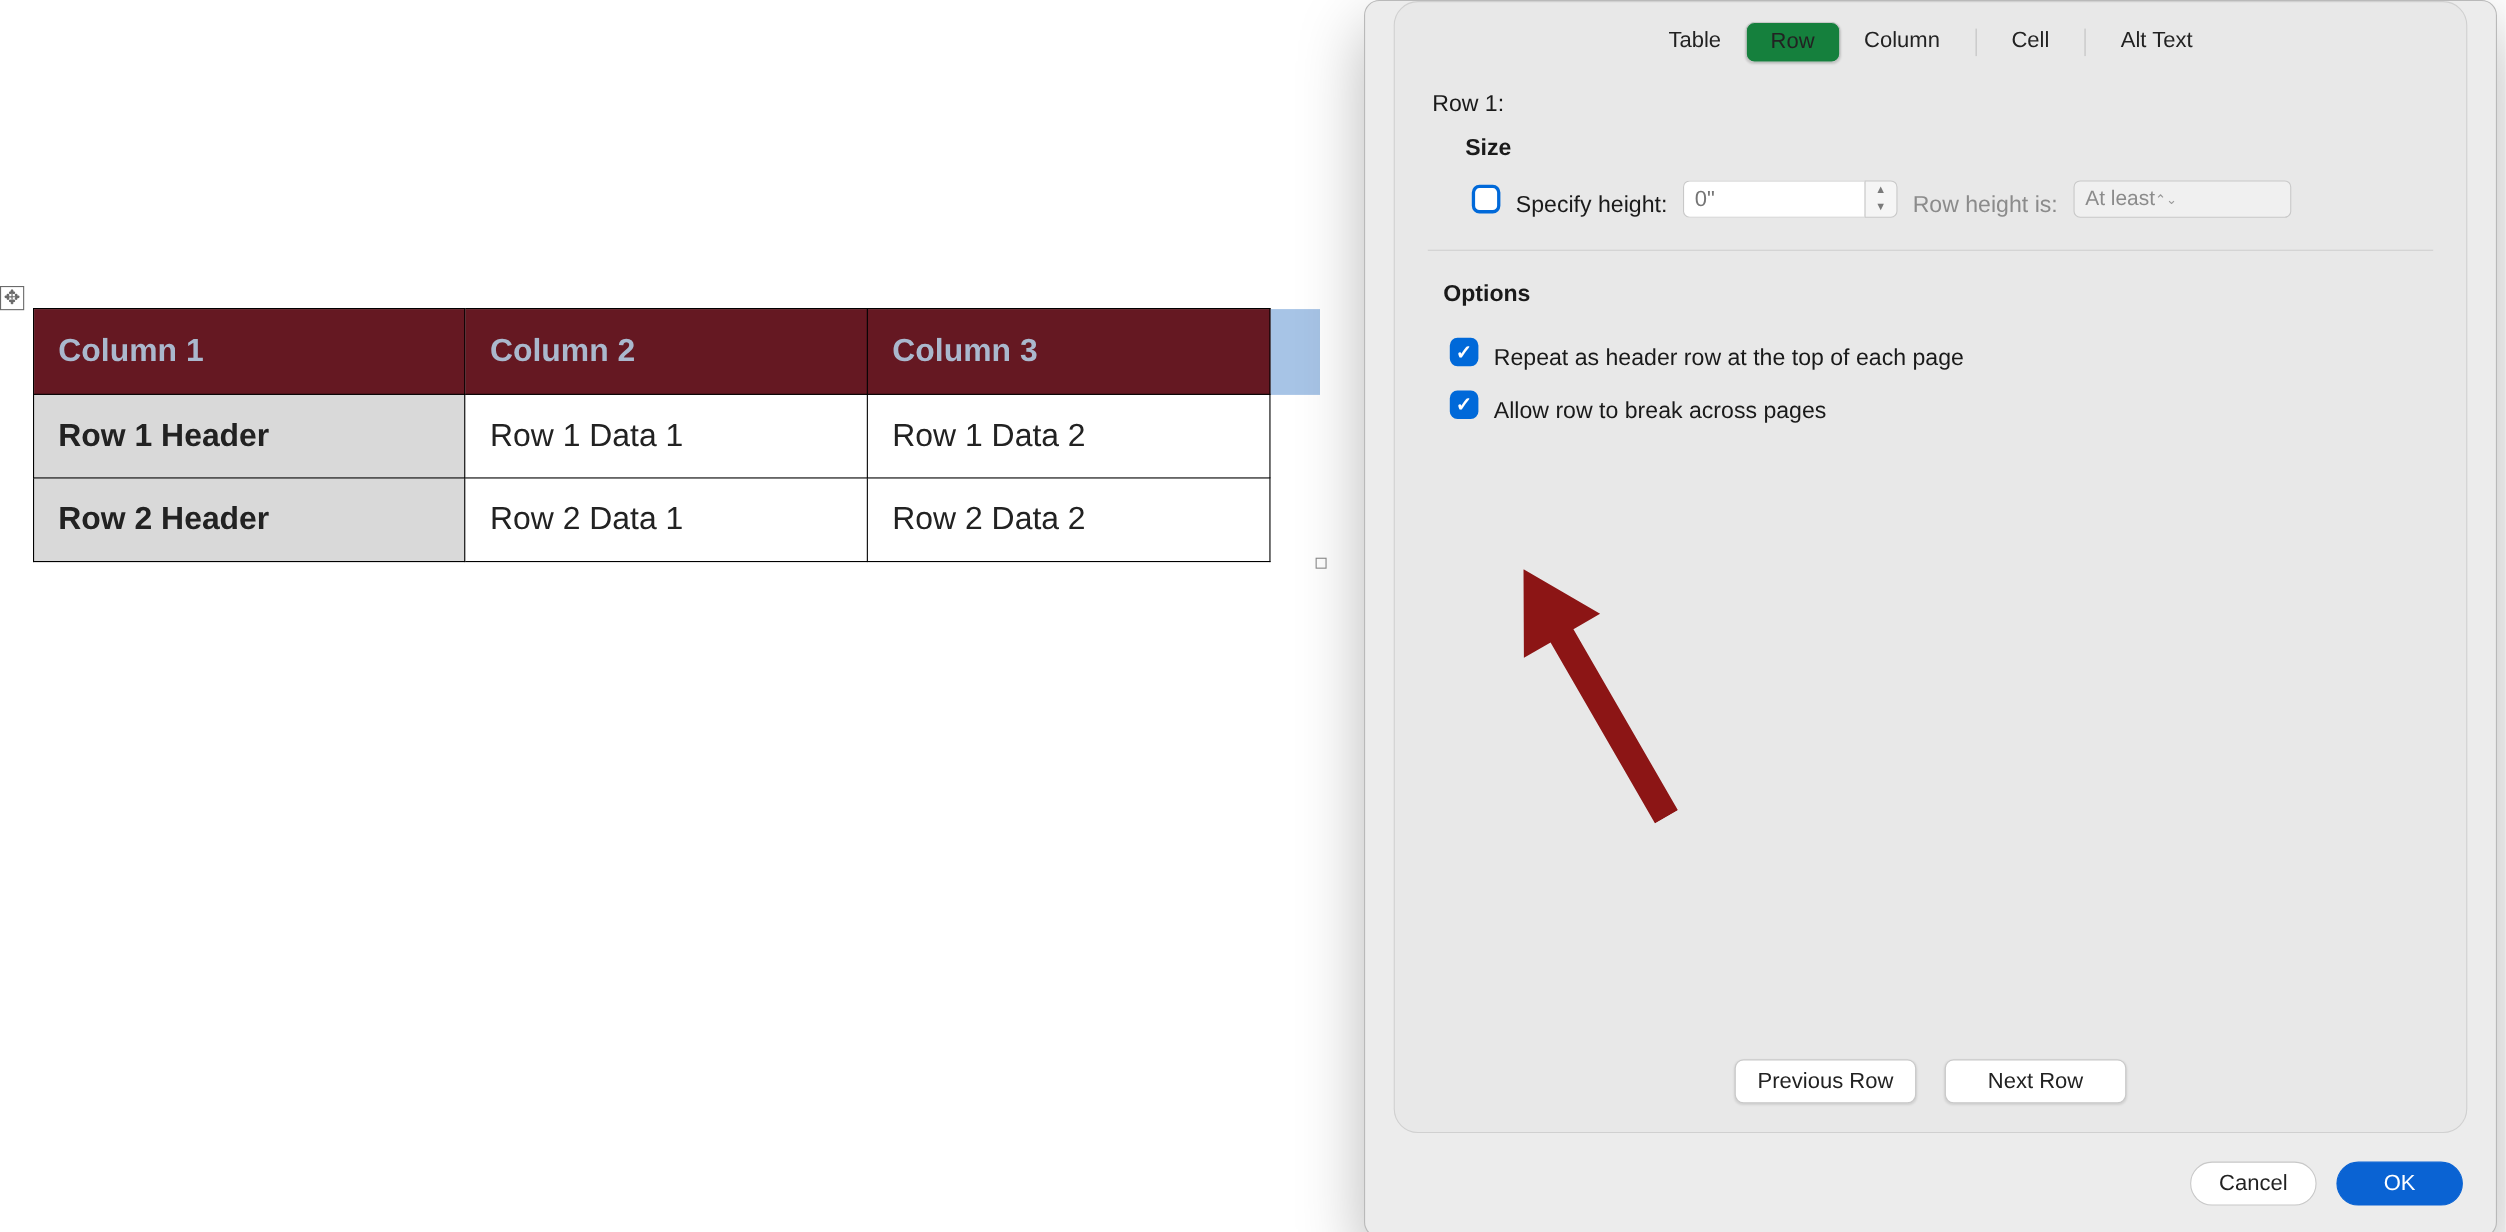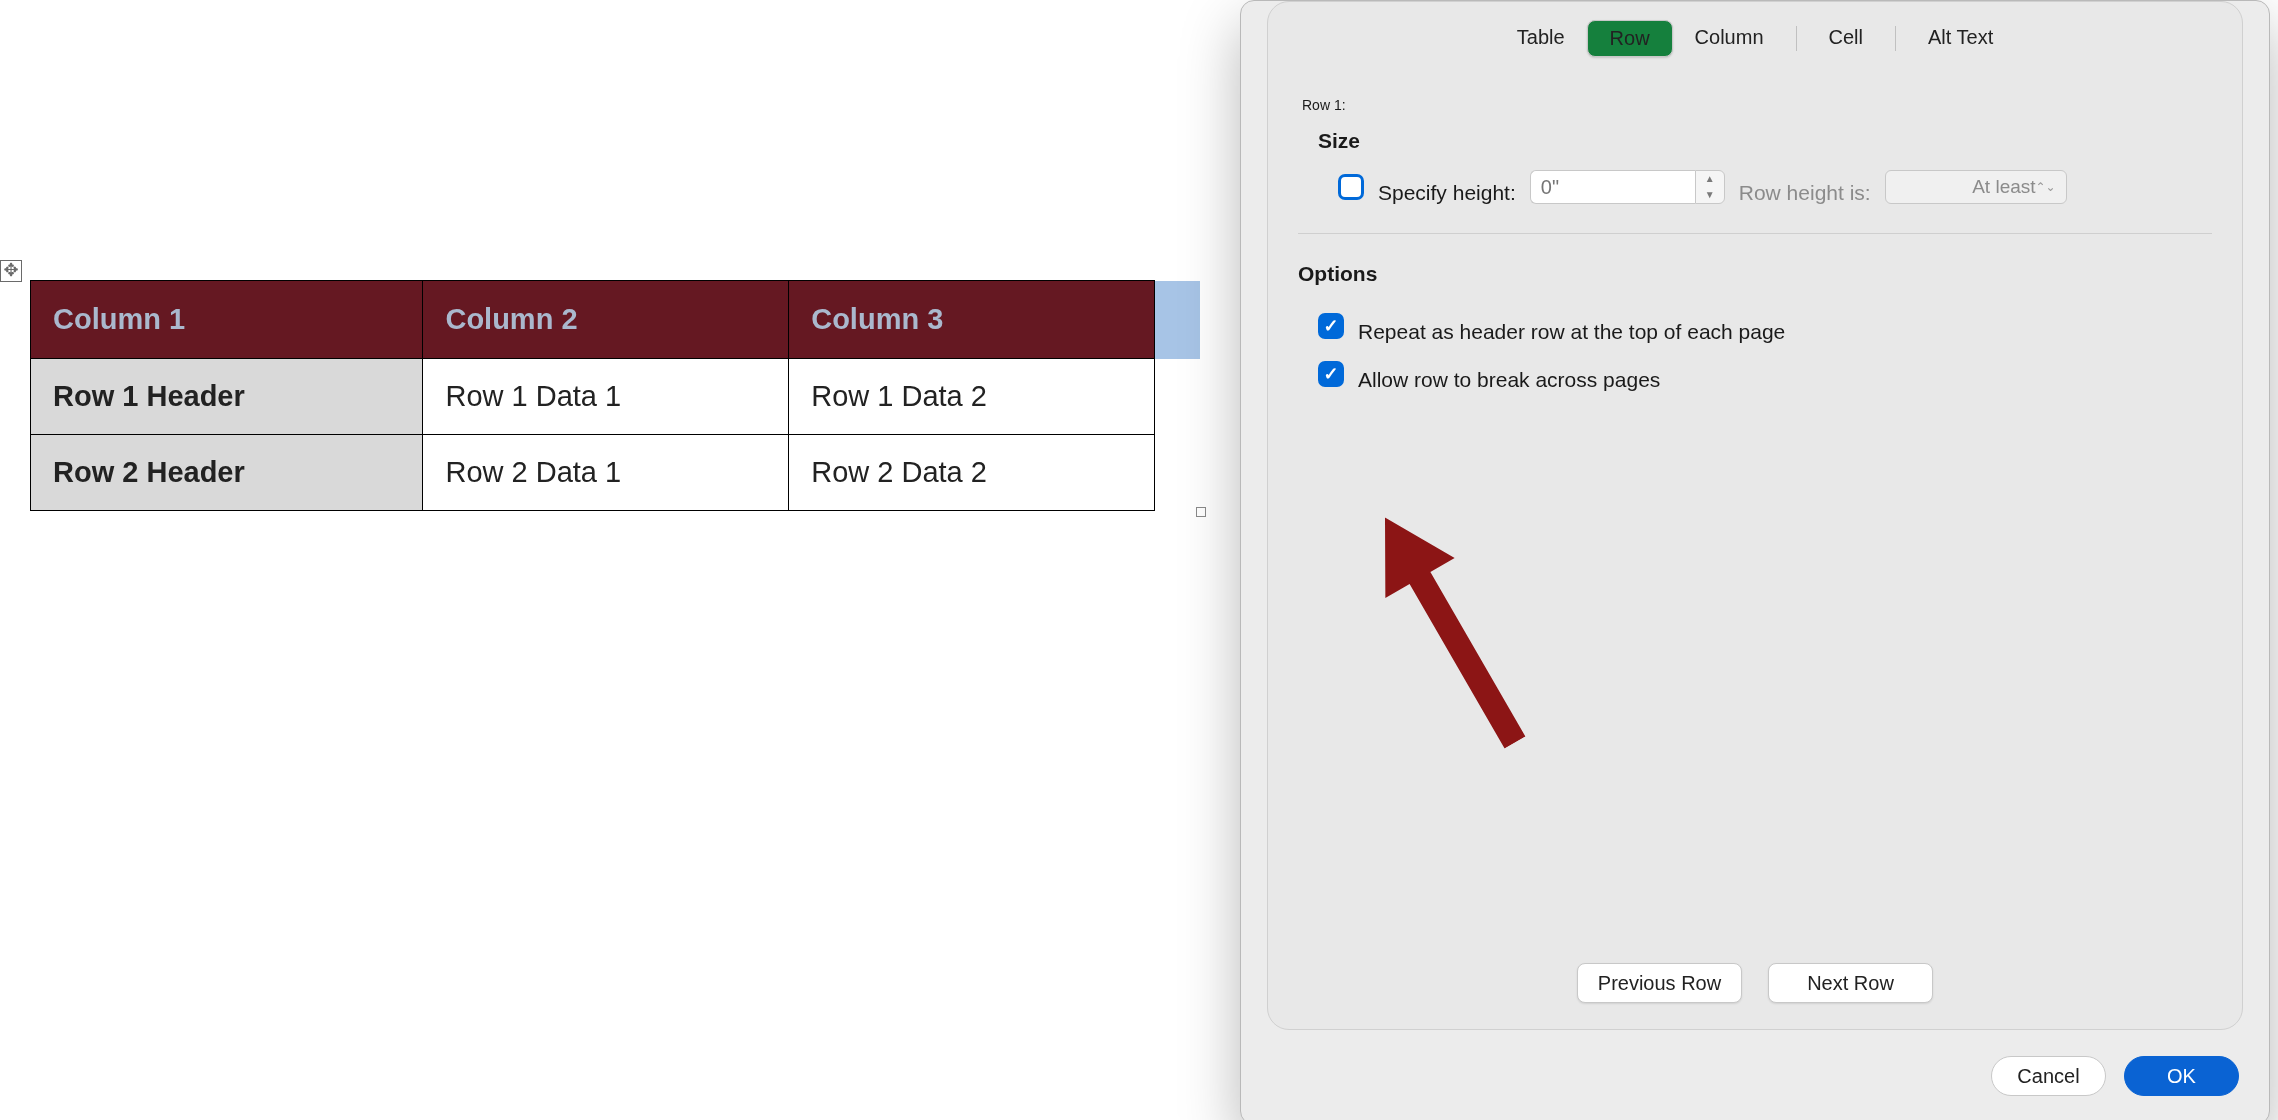--- a/index.html
+++ b/index.html
@@ -147,26 +147,26 @@
     width:1px;
     align-self:stretch;
     background:#c0c0c0;
     margin:6px 10px;
   }
 
   .section-title{
     font-size:21px;
     font-weight:600;
     color:#1a1a1a;
-    margin:6px 0 16px;
+    margin:6px 14px 16px;
   }
   .row-label{
-    font-size:14px;
+    font-size:21px;
     color:#1a1a1a;
-    margin:20px 0 10px 4px;
+    margin:6px 0 10px 4px;
   }
   .size-row{
     display:flex;
     align-items:center;
     gap:14px;
     padding-left:20px;
     flex-wrap:nowrap;
   }
   .chk{
     width:26px;height:26px;
@@ -215,28 +215,28 @@
     flex-direction:column;
   }
   .spin .arrows span{
     flex:1;
     text-align:center;
     font-size:10px;
     line-height:16px;
     color:#7a7a7a;
   }
   .select-dis{
-    width:182px;height:34px;
+    width:198px;height:34px;
     border:1px solid var(--btn-border);
     border-radius:6px;
     background:#f0f0f0;
     color:var(--muted);
     font-size:19px;
     padding:0 10px;
-    display:flex;align-items:center;justify-content:flex-end;
+    display:flex;align-items:center;justify-content:flex-start;
     flex:0 0 auto;
   }
   .select-dis .caret{font-size:12px;color:#999;}
 
   .divider{
     height:1px;background:#cfcfcf;margin:28px 0 22px;
   }
 
   .opt-row{
     display:flex;align-items:center;gap:14px;

